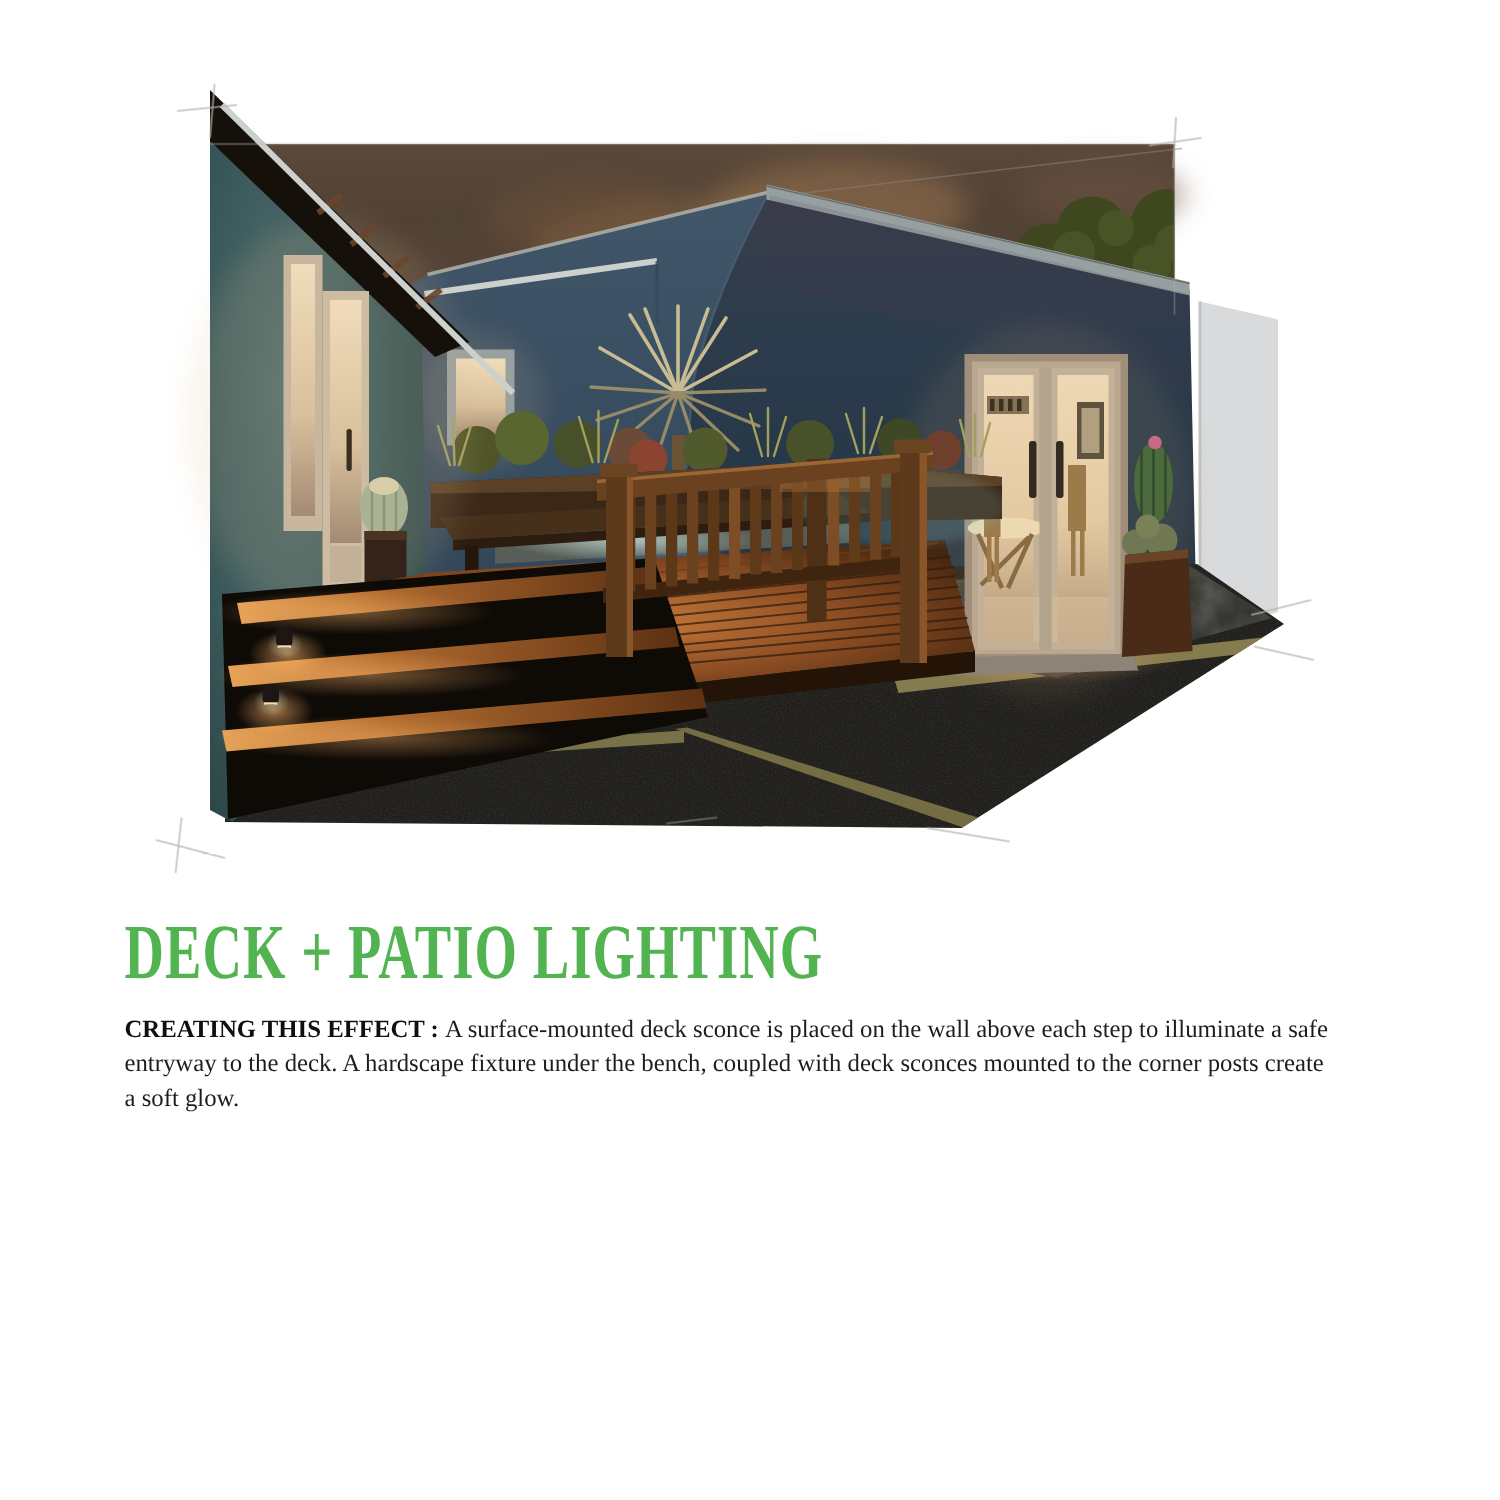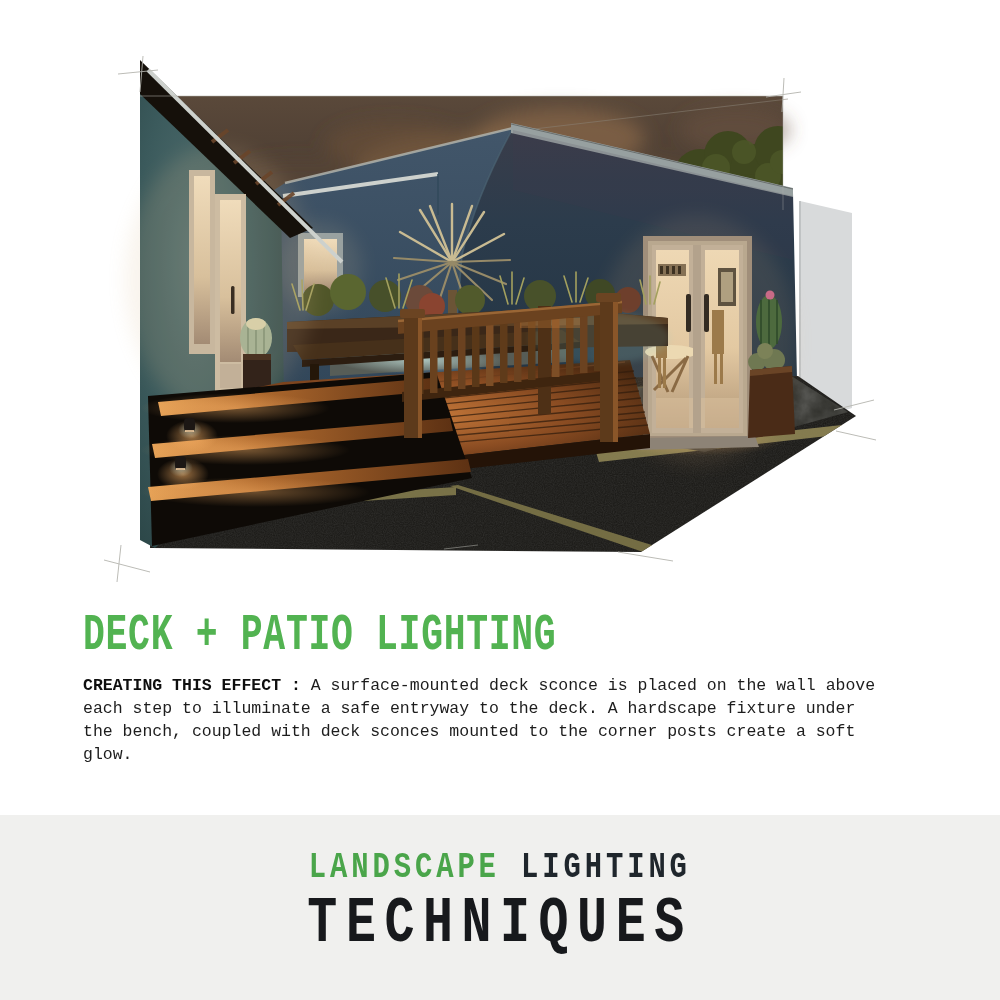--- a/index.html
+++ b/index.html
@@ -1,17 +1,17 @@
 <!DOCTYPE html>
 <html><head>
 <meta charset="utf-8">
 <style>
   html,body{margin:0;padding:0;background:#ffffff;}
   .page{position:relative;width:1000px;height:1000px;background:#ffffff;overflow:hidden;
-        font-family:Liberation Mono, monospace;}
+        font-family:Liberation Serif, serif;border-radius:29px;}
   .art{position:absolute;left:0;top:0;width:1000px;height:590px;}
   .art svg{display:block;width:1000px;height:590px;}
   .content{position:absolute;left:83px;top:590px;width:806px;}
   .headline{display:inline-block;margin:20px 0 0 0;font-size:52px;font-weight:bold;
             letter-spacing:1px;transform:scaleX(.70);transform-origin:0 50%;
             white-space:nowrap;line-height:1.0;}
   .body-copy{font-size:16.5px;line-height:23px;color:#1d1d1d;margin:15px 0 0 0;}
   .body-copy.second{margin-top:12px;}
   .body-copy strong{color:#0f0f0f;text-align:center;}
   .footer{position:absolute;left:0;top:815px;width:1000px;height:185px;text-align:center;}
@@ -393,22 +393,14 @@
           <line x1="444" y1="549" x2="478" y2="545" opacity=".6"></line>
     </g>
   </svg>
   </div>
 
   <section class="content">
     <h1 class="headline" style="color: rgb(82, 179, 81);">DECK + PATIO LIGHTING</h1>
     <p class="body-copy second"><strong>CREATING THIS EFFECT : </strong><span>A surface-mounted deck sconce is placed on the wall above each step to illuminate a safe entryway to the deck. A hardscape fixture under the bench, coupled with deck sconces mounted to the corner posts create a soft glow.</span></p>
   </section>
 
-  <footer class="footer" style="background-color: rgb(240, 240, 238);">
-    <div class="brand-line">
-      <span class="inner"><span style="color: rgb(74, 165, 74);">LANDSCAPE</span> <span class="brand-word-dark">LIGHTING</span></span>
-    </div>
-    <div class="brand-title">
-      <span class="inner">TECHNIQUES</span>
-    </div>
-  </footer>
 
 </div>
 
 </body></html>

